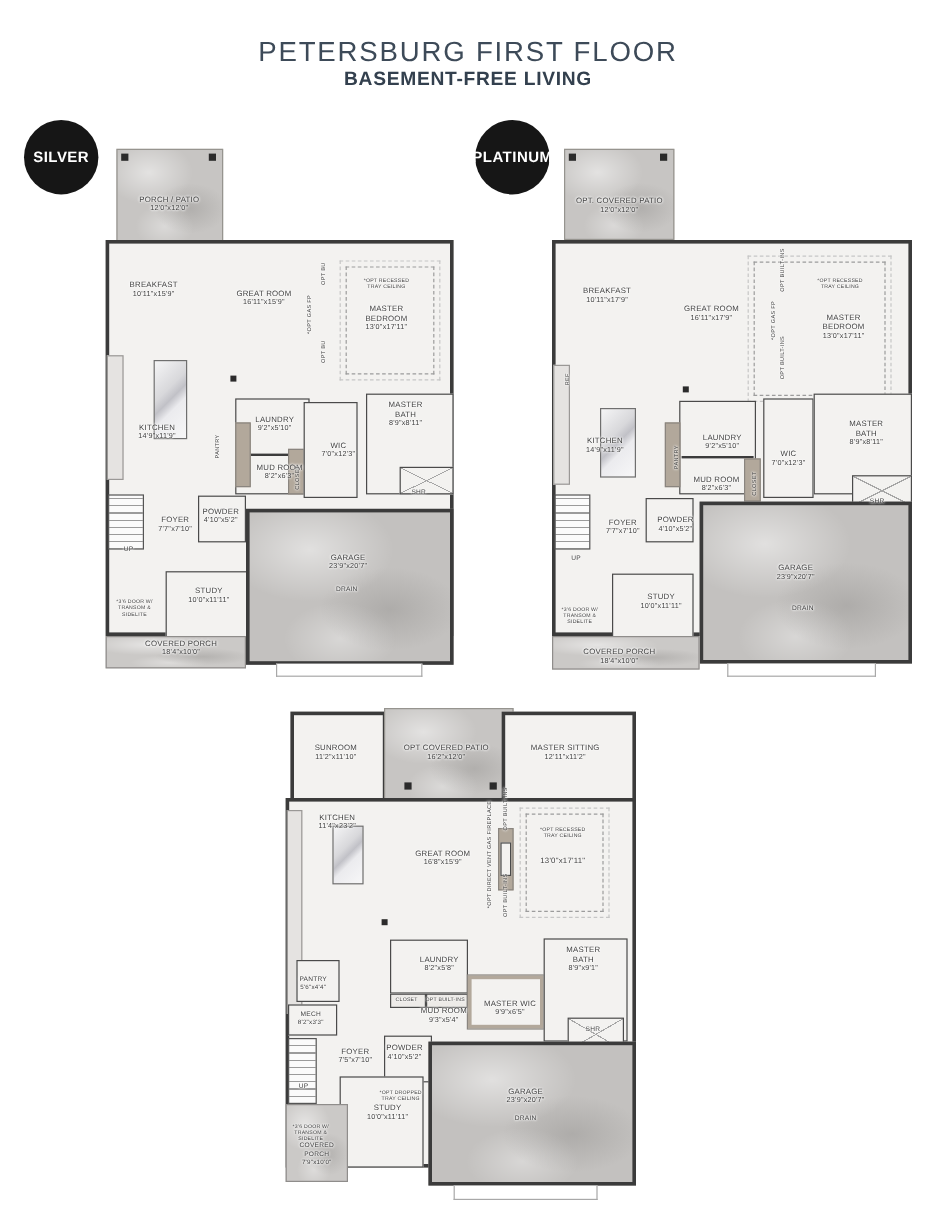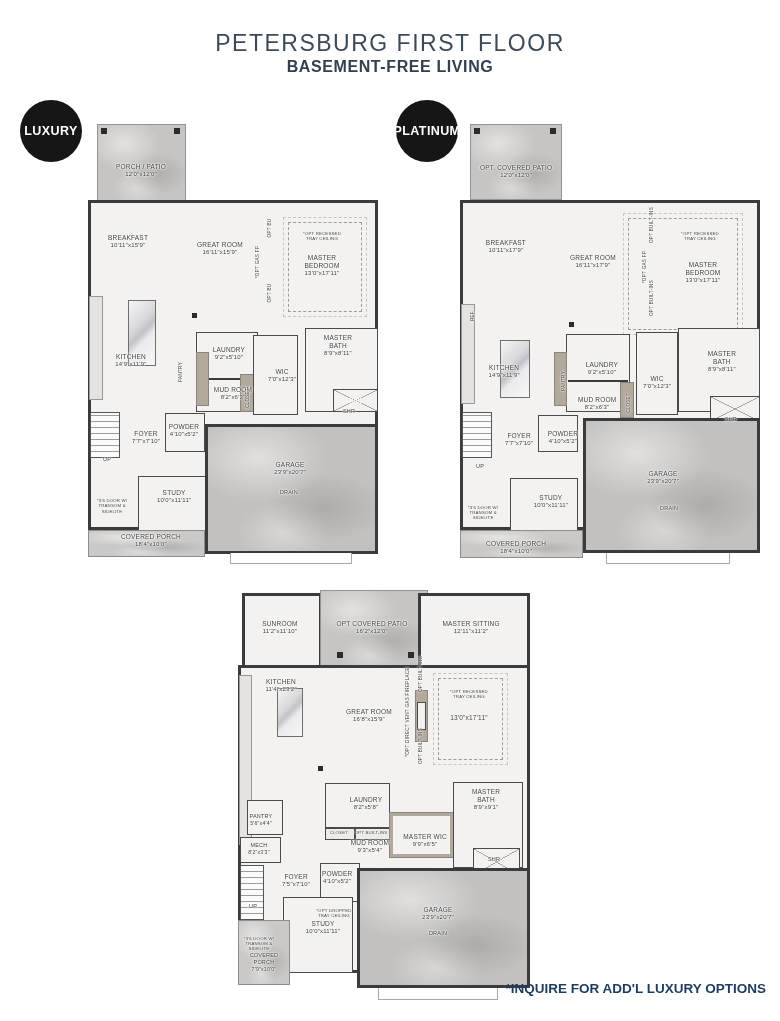--- a/index.html
+++ b/index.html
@@ -51,21 +51,21 @@
   .rot{transform:translate(-50%,-50%) rotate(-90deg);}
   .rot .rname{font-size:4.6px;white-space:nowrap;letter-spacing:.3px;}
 </style>
 </head>
 <body>
 
 <div id="canvas">
   <div class="hdr" id="subtitle">BASEMENT-FREE LIVING</div>
   <div class="hdr" id="title">PETERSBURG FIRST FLOOR</div>
 
-  <div class="badge" style="left:20px;top:100px">LUXURY</div>
+  <div class="badge" style="left:20px;top:100px">SILVER</div>
   <div class="badge" style="left:396px;top:100px">PLATINUM</div>
 
   <div class="plan" style="left:88px;top:124px;width:290px;height:446px">
     <div class="blk concrete" style="left: 9px; top: 0px; width: 89px; height: 77px;"></div>
       <div class="blk post" style="left: 13px; top: 4px; width: 6px; height: 6px;"></div>
       <div class="blk post" style="left: 86px; top: 4px; width: 6px; height: 6px;"></div>
       <div class="blk house" style="left: 0px; top: 76px; width: 290px; height: 330px;"></div>
       <div class="blk counter" style="left: 1px; top: 172px; width: 14px; height: 104px;"></div>
       <div class="blk island" style="left: 40px; top: 176px; width: 28px; height: 66px;"></div>
       <div class="blk post" style="left: 104px; top: 189px; width: 5px; height: 5px;"></div>
@@ -428,14 +428,13 @@
 SIDELITE</div>
         </div>
         <div class="rlabel small" style="left: 8.8%; top: 90.3%;">
           <div class="rname">COVERED
 PORCH</div>
           <div class="rdims">7'9"x10'0"</div>
         </div>
       </div>
   </div>
 
-  <div id="footnote">*INQUIRE FOR ADD'L LUXURY OPTIONS</div>
 </div>
 
 </body></html>

